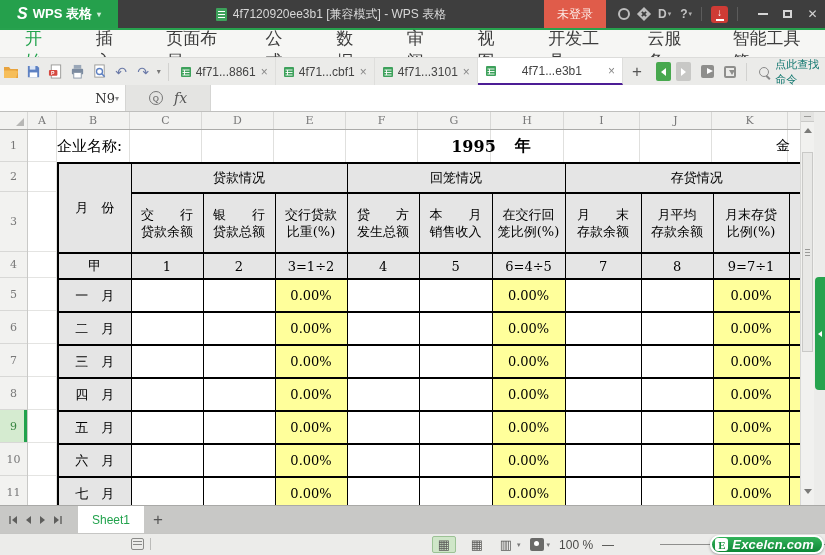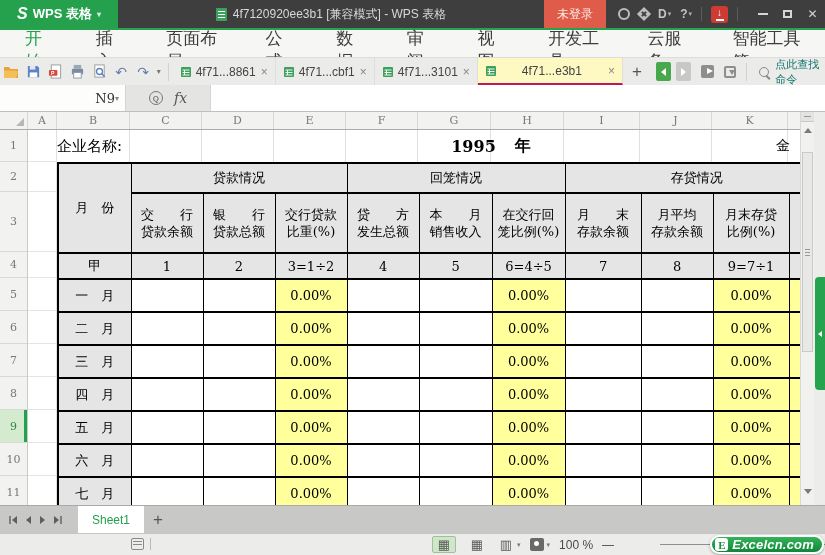--- a/index.html
+++ b/index.html
@@ -43,21 +43,21 @@
 
   
   .toolbar{position:absolute;top:57px;left:0;width:825px;height:28px;background:#EBEBE9;border-top:1px solid #DCDCDA;box-sizing:border-box;display:flex;align-items:center;overflow:hidden;}
   .qbtn{width:22px;height:24px;display:flex;align-items:center;justify-content:center;cursor:pointer;flex:0 0 auto;}
   .qbtn svg{display:block;}
   .glyph-btn{font-size:14px;color:#6B7AA8;font-family:"DejaVu Sans",sans-serif;}
   .tb-dd{font-size:8px;color:#777;width:12px;text-align:center;cursor:pointer;}
   .tsep{width:1px;height:18px;background:#D2D2D0;margin:0 4px;flex:0 0 auto;}
   .doc-tab{height:27px;display:flex;align-items:center;gap:4px;padding:0 7px;font-size:12px;color:#444;cursor:pointer;border-right:1px solid #DEDEDC;flex:0 0 auto;}
   .doc-tab .x{color:#888;font-size:12px;margin-left:1px;}
-  .doc-tab.active{background:#fef9c3;border-bottom:2px solid #be185d;box-sizing:border-box;gap:25px;}
+  .doc-tab.active{background:#ffffff;border-bottom:2px solid #4c1d95;box-sizing:border-box;gap:25px;}
   .sheet-ico{flex:0 0 auto;}
   .plus-tab{font-size:17px;color:#555;padding:0 9px;cursor:pointer;}
   .navbtn{width:19px;height:19px;border-radius:2px;display:flex;align-items:center;justify-content:center;margin-left:5px;cursor:pointer;}
   .navbtn.back{background:#47A84E;}
   .navbtn.fwd{background:#C8C8C6;}
   .gray-ico{width:16px;height:13px;background:#8E8E8C;border-radius:2px;position:relative;margin-left:10px;cursor:pointer;}
   .gray-ico.play::after{content:"";position:absolute;left:6px;top:3px;border-left:6px solid #fff;border-top:3.5px solid transparent;border-bottom:3.5px solid transparent;}
   .gray-ico.sync{background:none;border:2px solid #8E8E8C;box-sizing:border-box;width:14px;height:12px;}
   .gray-ico.sync::after{content:"";position:absolute;left:3px;top:2px;width:0;height:0;border-top:5px solid #8E8E8C;border-left:3px solid transparent;border-right:3px solid transparent;}
   .search-box{display:flex;align-items:center;gap:6px;margin-left:8px;color:#8E8E8C;cursor:text;}

